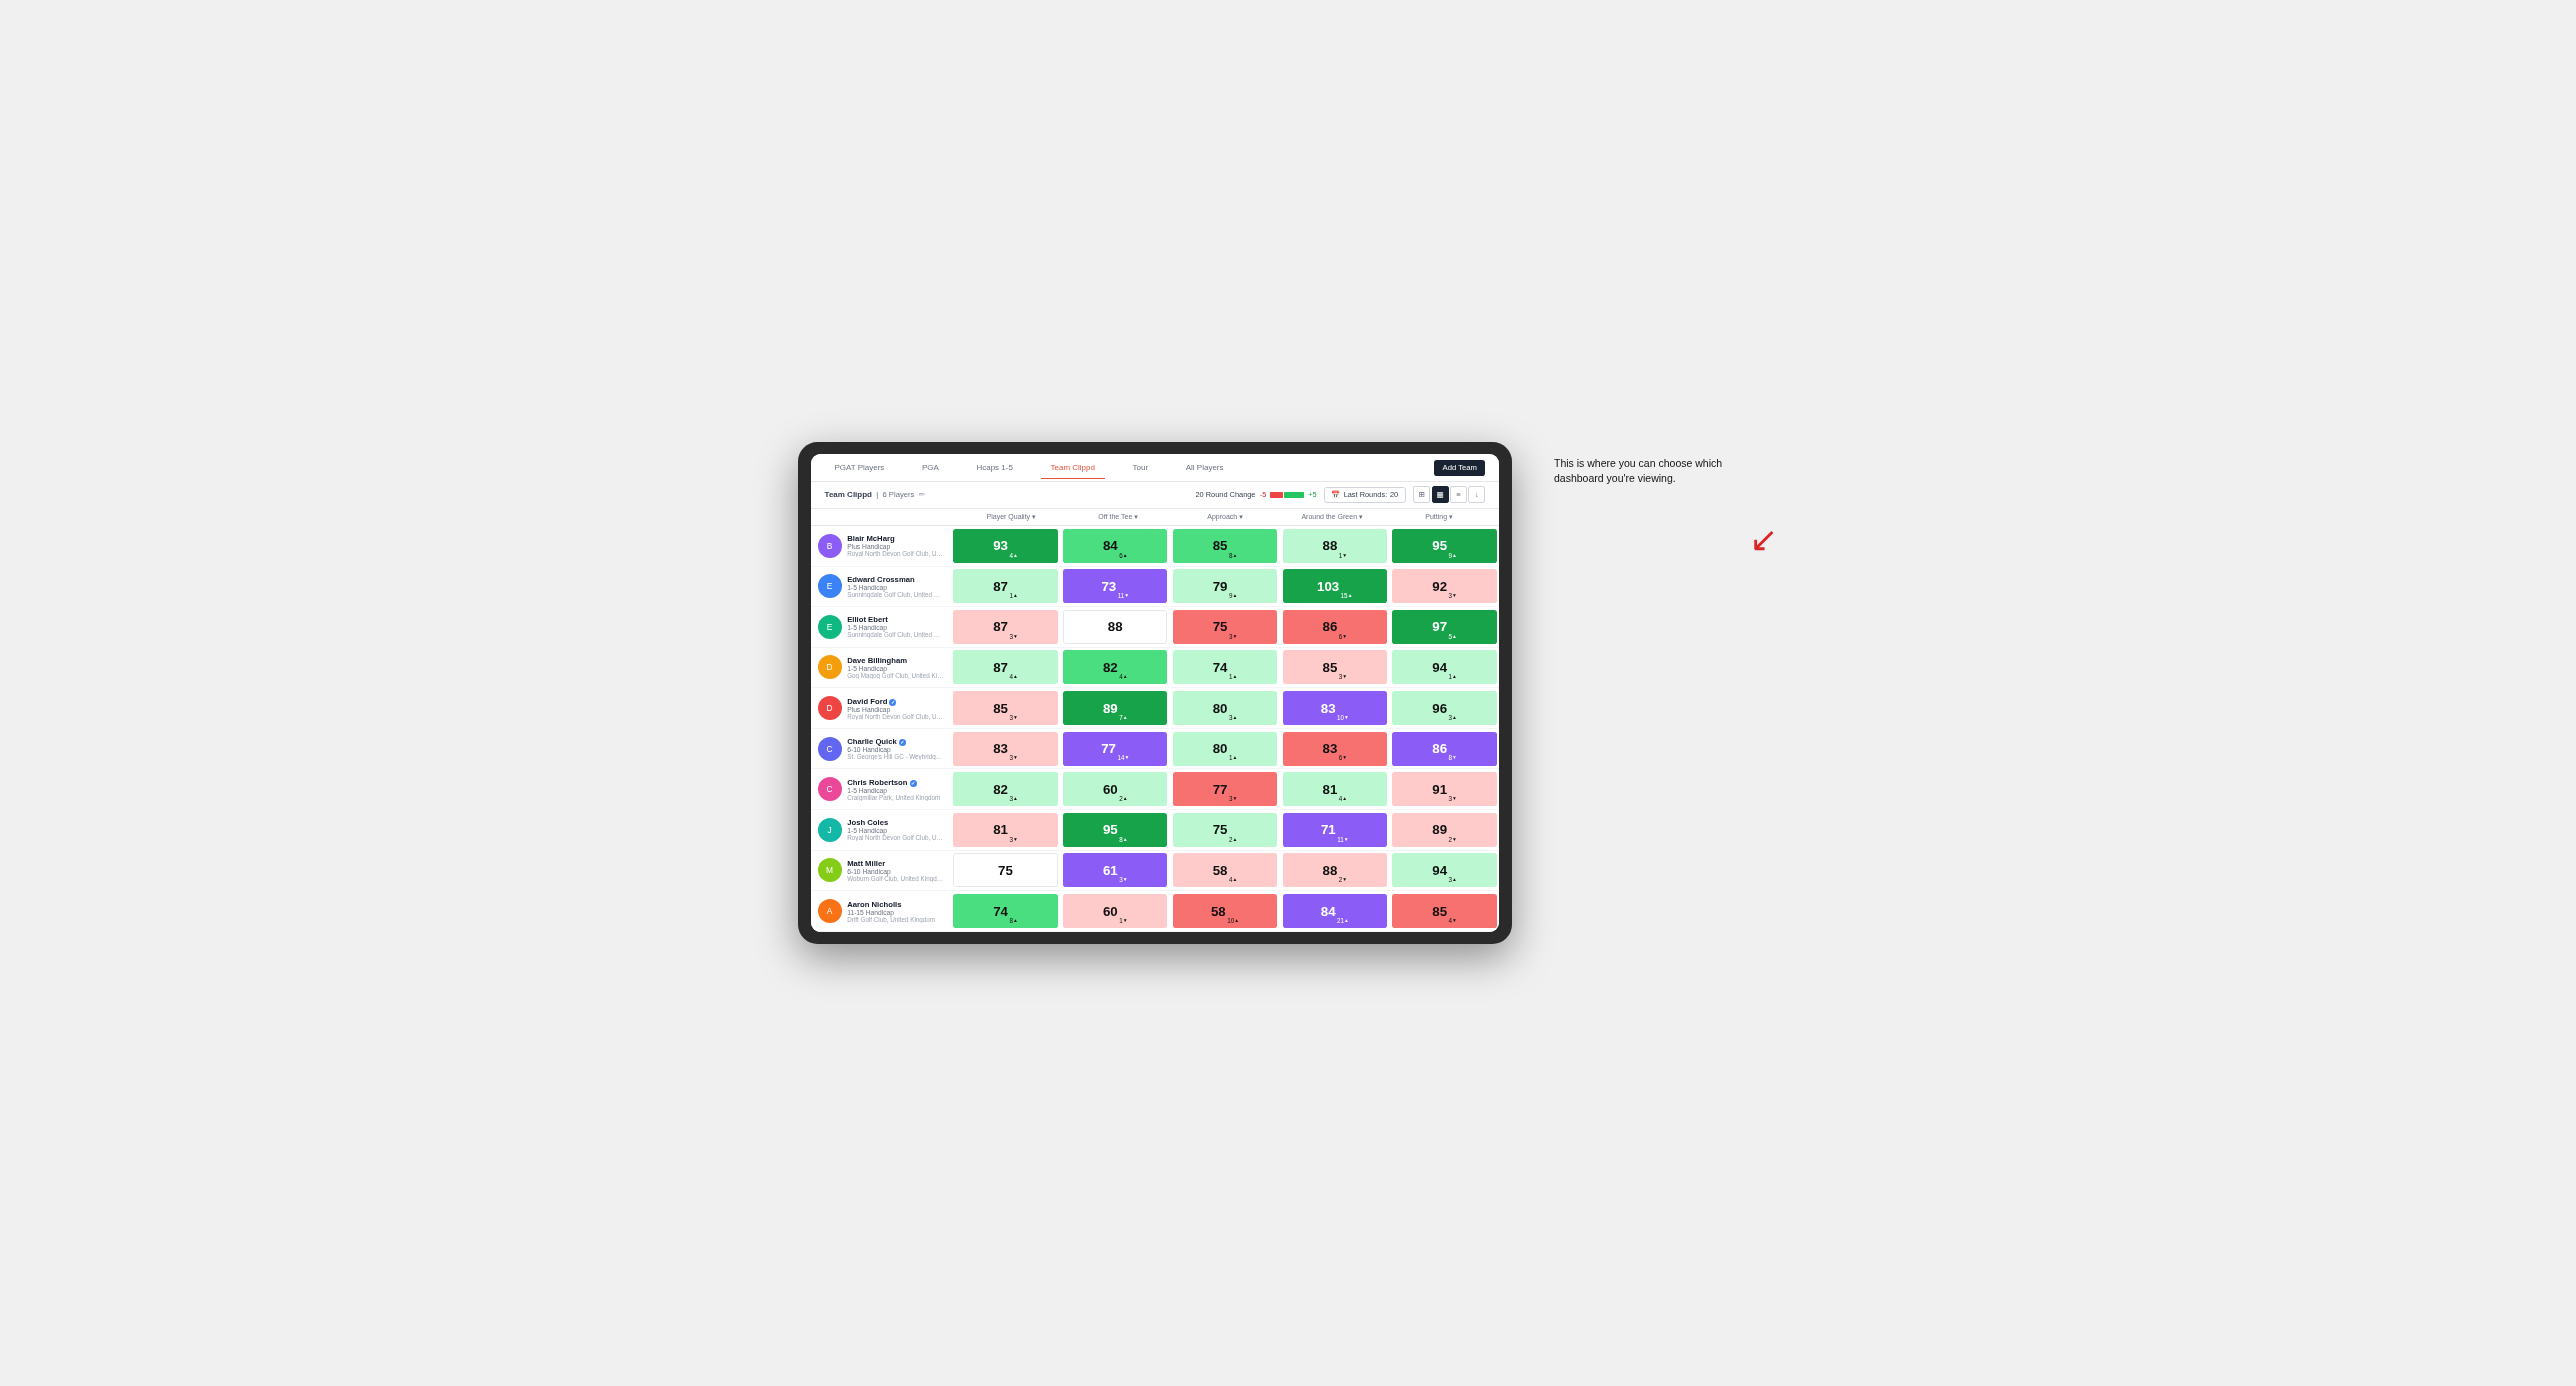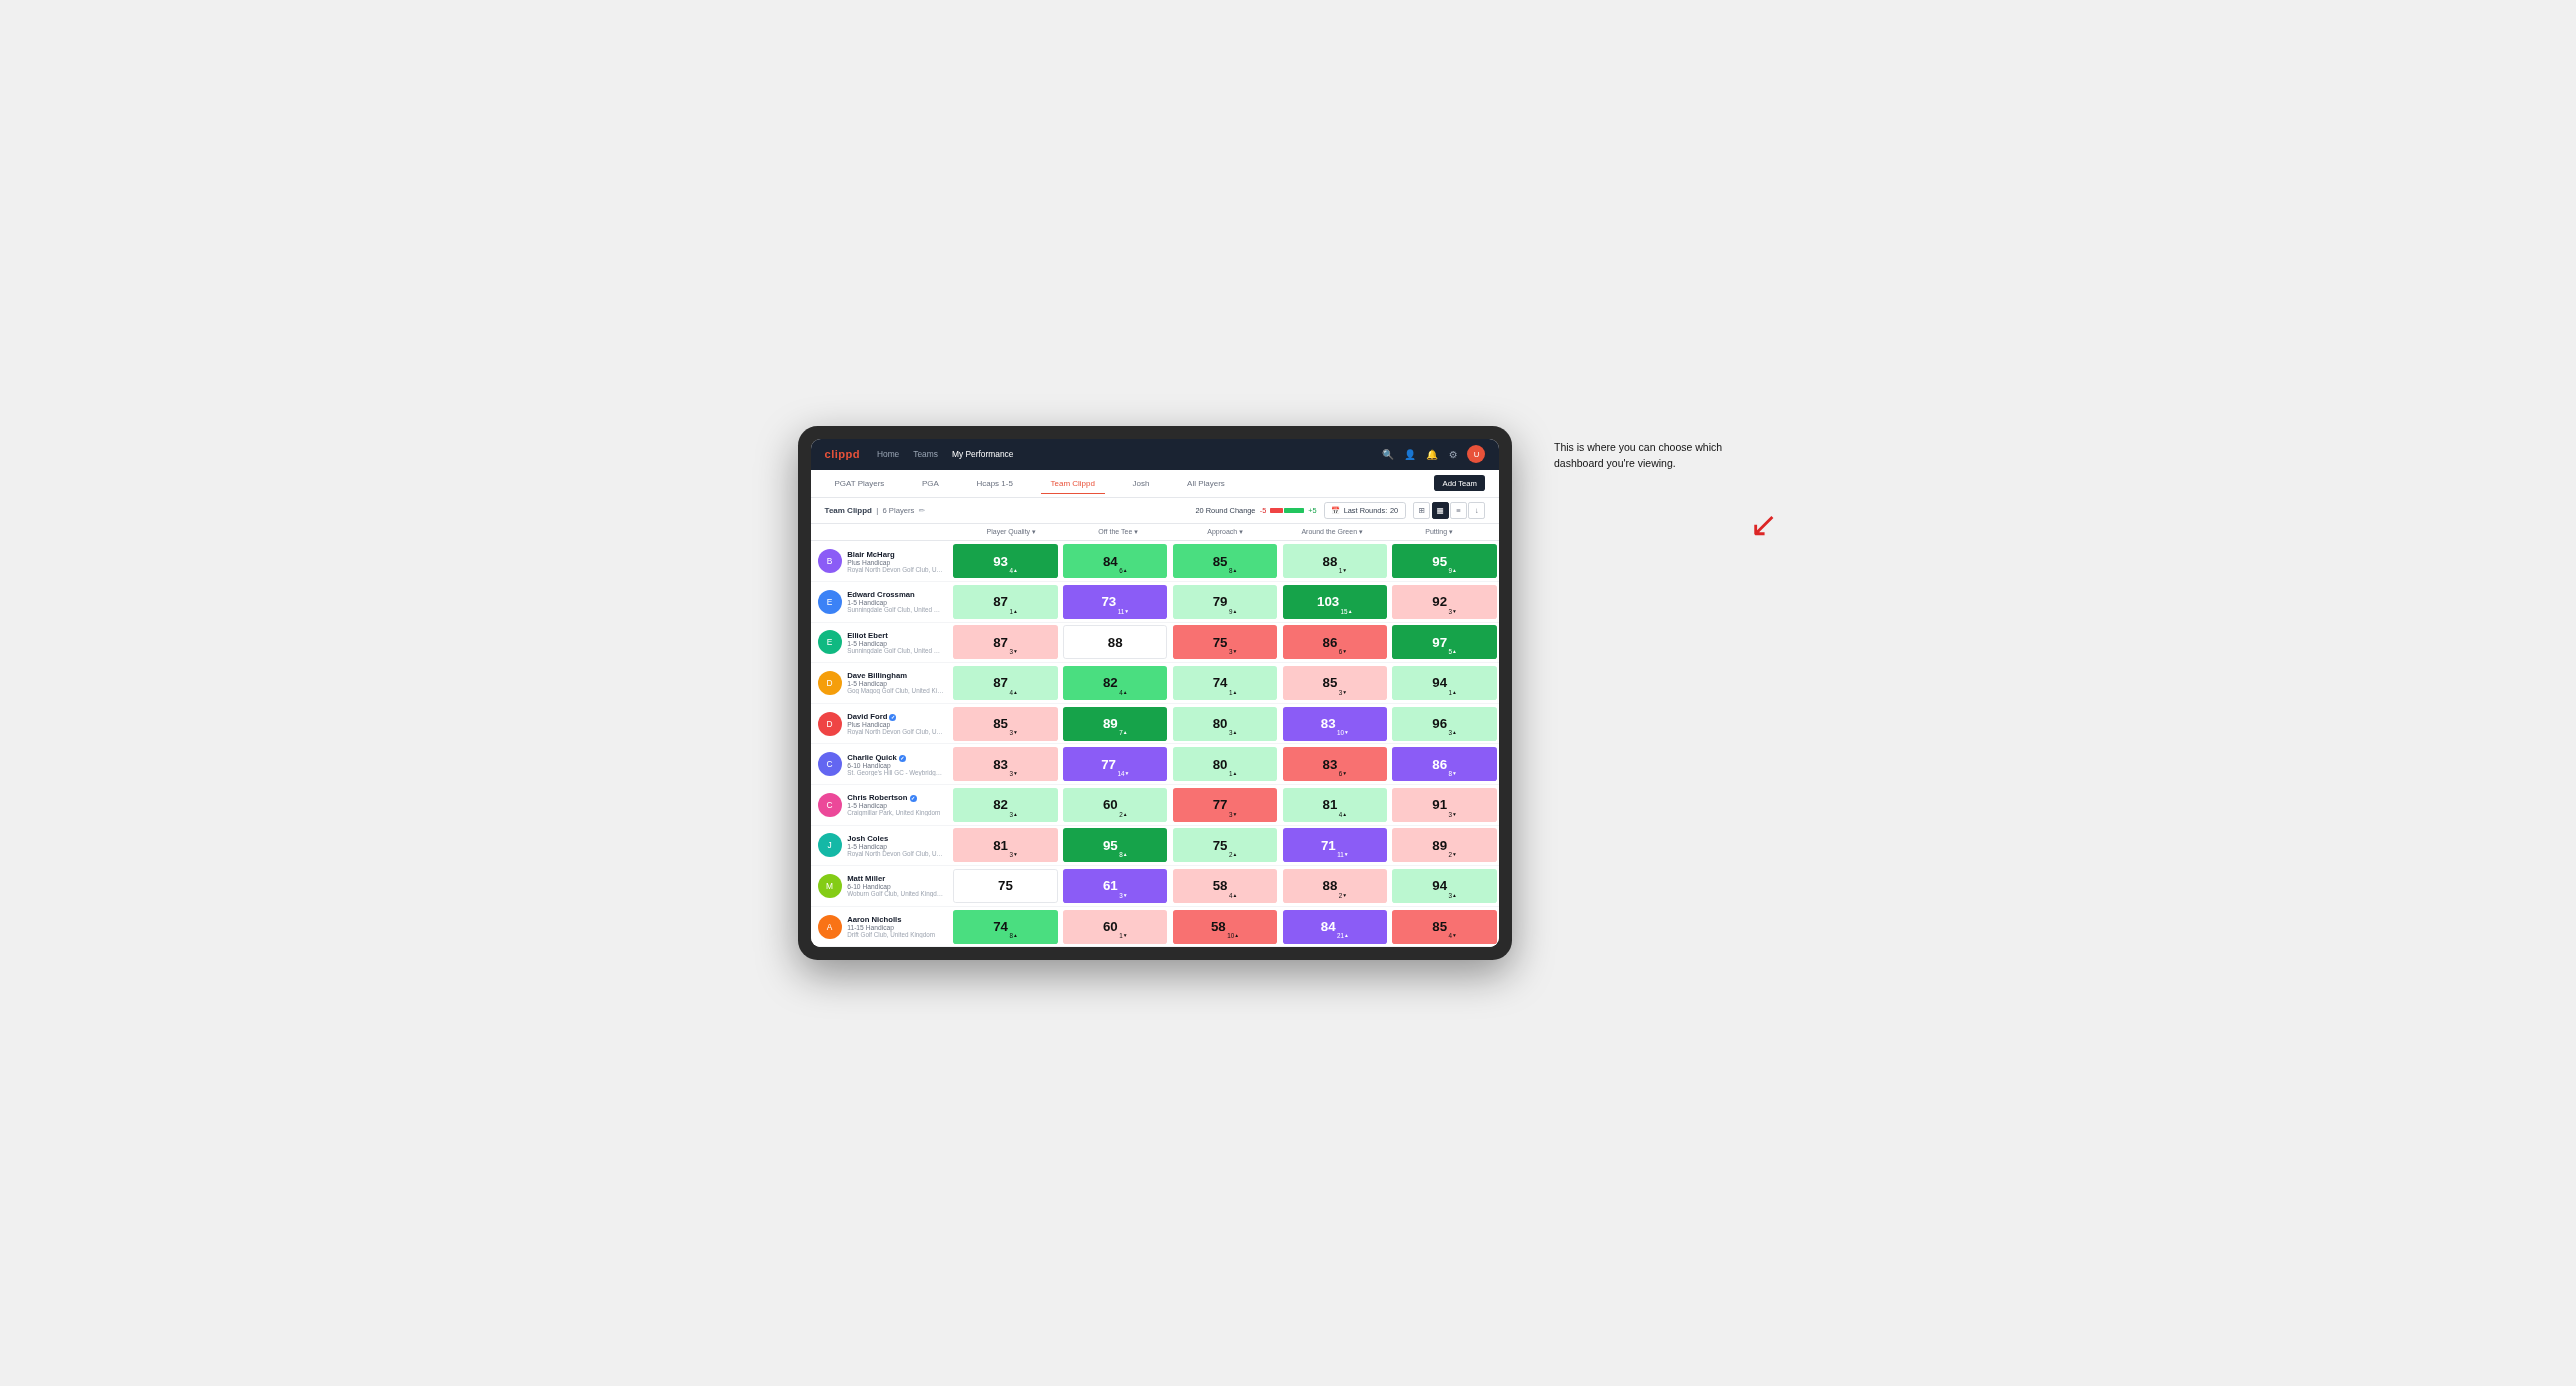--- a/index.html
+++ b/index.html
@@ -406,43 +406,28 @@
     }
   </style>
 </head>
 <body>
 
 <div class="page-wrapper">
 
   <div class="tablet-frame">
     <div class="tablet-screen">
 
-      <div class="nav-bar">
-        <span class="nav-logo">clippd</span>
-        <div class="nav-links">
-          <span class="nav-link">Home</span>
-          <span class="nav-link">Teams</span>
-          <span class="nav-link active">My Performance</span>
-        </div>
-        <div class="nav-icons">
-          <span class="nav-icon">🔍</span>
-          <span class="nav-icon">👤</span>
-          <span class="nav-icon">🔔</span>
-          <span class="nav-icon">⚙</span>
-          <div class="avatar-circle">U</div>
-        </div>
-      </div>
 
       <div class="tabs-bar">
         <div class="tabs-left">
           <span class="tab">PGAT Players</span>
           <span class="tab">PGA</span>
           <span class="tab">Hcaps 1-5</span>
           <span class="tab active">Team Clippd</span>
-          <span class="tab">Josh</span>
+          <span class="tab">Tour</span>
           <span class="tab">All Players</span>
         </div>
         <button class="add-team-btn">Add Team</button>
       </div>
 
       <div class="toolbar">
         <div class="toolbar-left">
           <span class="team-name">Team Clippd</span>
           <span style="color:#6b7280">|</span>
           <span class="player-count">6 Players</span>

